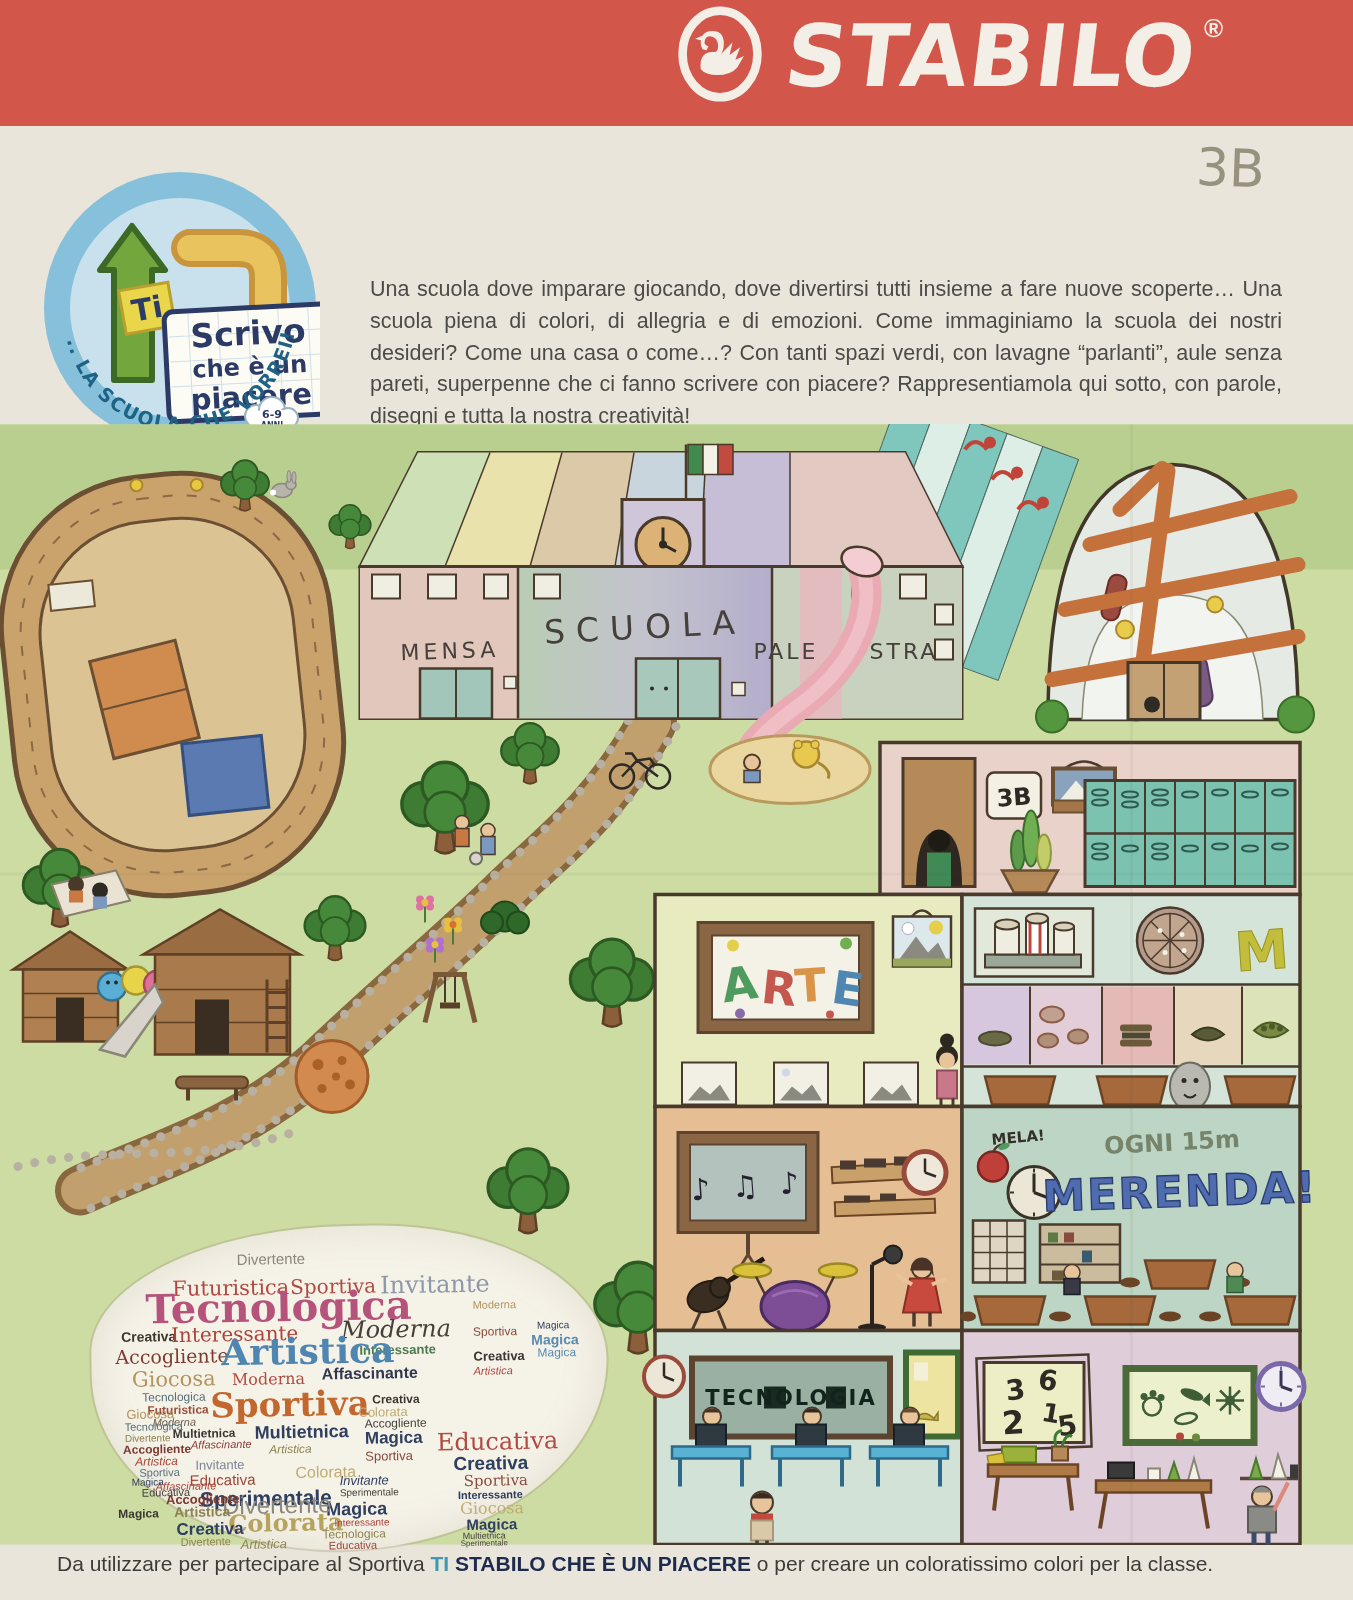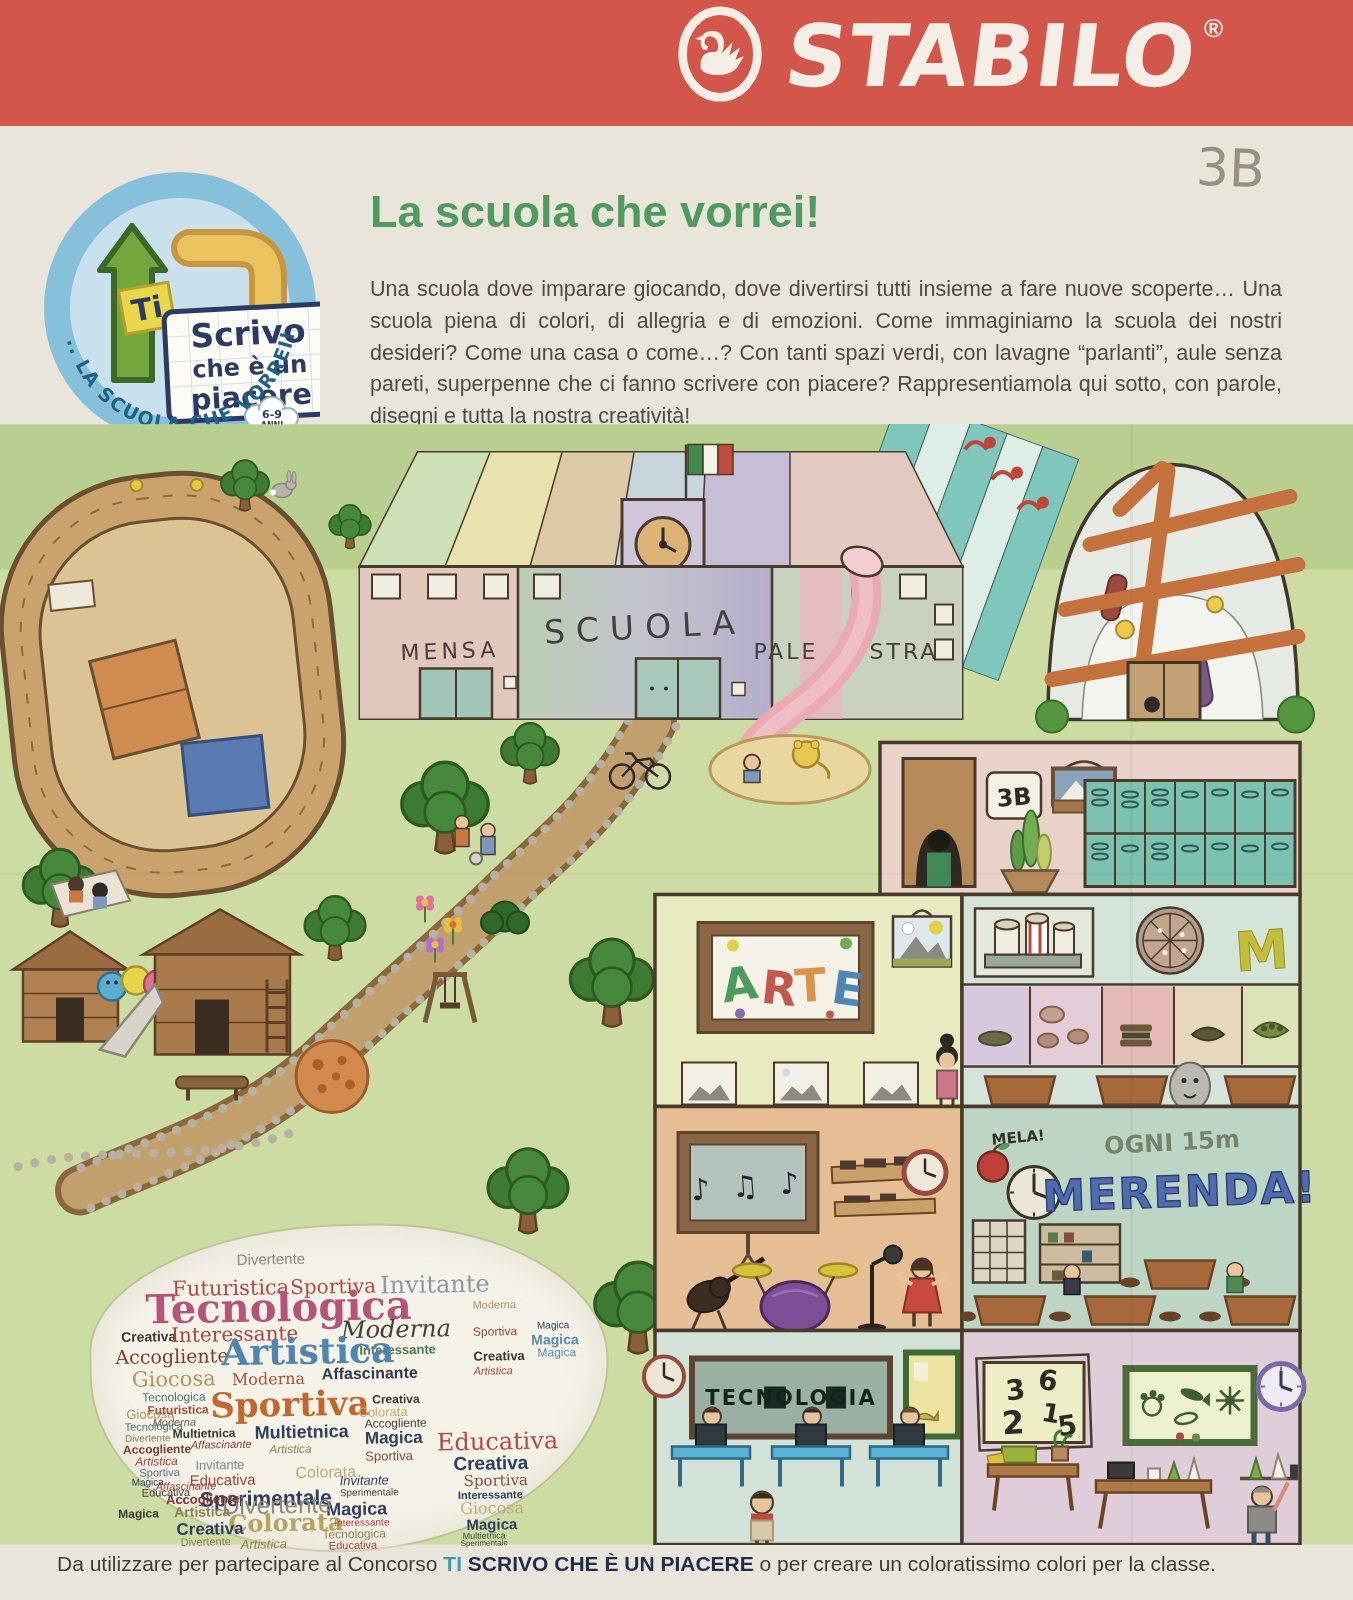--- a/index.html
+++ b/index.html
@@ -43,21 +43,20 @@
           <path d="M30,66 Q28,50 40,48 L44,48 Q48,48 48,42 Q48,34 42,32 Q36,30 34,36 Q33,41 38,42 L36,46 Q30,46 30,39 Q30,26 42,26 Q54,26 54,39 Q54,47 50,51 L63,38 L60,51 L71,43 L66,56 L75,52 L68,64 Q61,72 47,72 Q35,72 30,66 Z" fill="#f3efe6"></path>
           <path d="M34,30 L24,34 L34,37 Z" fill="#f3efe6"></path>
         </svg>
       </span>
       <span class="brand-text">STABILO</span>
       <span class="reg">®</span>
     </div>
   </div>
 
   <div class="class-label">3B</div>
-  <div class="page-title">La scuola che vorrei!</div>
   <div class="intro">Una scuola dove imparare giocando, dove divertirsi tutti insieme a fare nuove scoperte… Una scuola piena di colori, di allegria e di emozioni. Come immaginiamo la scuola dei nostri desideri? Come una casa o come…? Con tanti spazi verdi, con lavagne “parlanti”, aule senza pareti, superpenne che ci fanno scrivere con piacere? Rappresentiamola qui sotto, con parole, disegni e tutta la nostra creatività!</div>
 
   <div class="logo-wrap">
     <svg width="280" height="280" viewBox="0 0 280 280">
       <defs>
           <path id="arc" d="M 26,168 A 116,116 0 0 0 254,168"></path>
         </defs>
       <circle cx="140" cy="140" r="136" fill="#86c0db"></circle>
       <circle cx="140" cy="140" r="110" fill="#c9e1ed"></circle>
       <g>
@@ -875,16 +874,16 @@
       <span class="wc-word" style="left: 360px; top: 230px; font-size: 19px; color: rgb(47, 63, 96); font-weight: bold;">Creativa</span>
       <span class="wc-word wc-serif" style="left: 370px; top: 250px; font-size: 15px; color: rgb(138, 74, 60);">Sportiva</span>
       <span class="wc-word" style="left: 364px; top: 266px; font-size: 11px; color: rgb(47, 63, 96); font-weight: bold;">Interessante</span>
       <span class="wc-word wc-serif" style="left: 366px; top: 277px; font-size: 16px; color: rgb(192, 172, 114);">Giocosa</span>
       <span class="wc-word" style="left: 372px; top: 293px; font-size: 15px; color: rgb(47, 63, 96); font-weight: bold;">Magica</span>
       <span class="wc-word" style="left: 368px; top: 308px; font-size: 9px; color: rgb(70, 64, 58);">Multietnica</span>
       <span class="wc-word" style="left: 366px; top: 316px; font-size: 8px; color: rgb(70, 64, 58);">Sperimentale</span>
     </div>
 
   <div class="footer">
-    <span>Da utilizzare per partecipare al Concorso </span><span class="ti">TI</span><span class="big"> SCRIVO CHE È UN PIACERE</span><span> o per creare un coloratissimo colori per la classe.</span>
+    <span>Da utilizzare per partecipare al Sportiva </span><span class="ti">TI</span><span class="big"> STABILO CHE È UN PIACERE</span><span> o per creare un coloratissimo colori per la classe.</span>
   </div>
 
 </div>
 
 </body></html>

